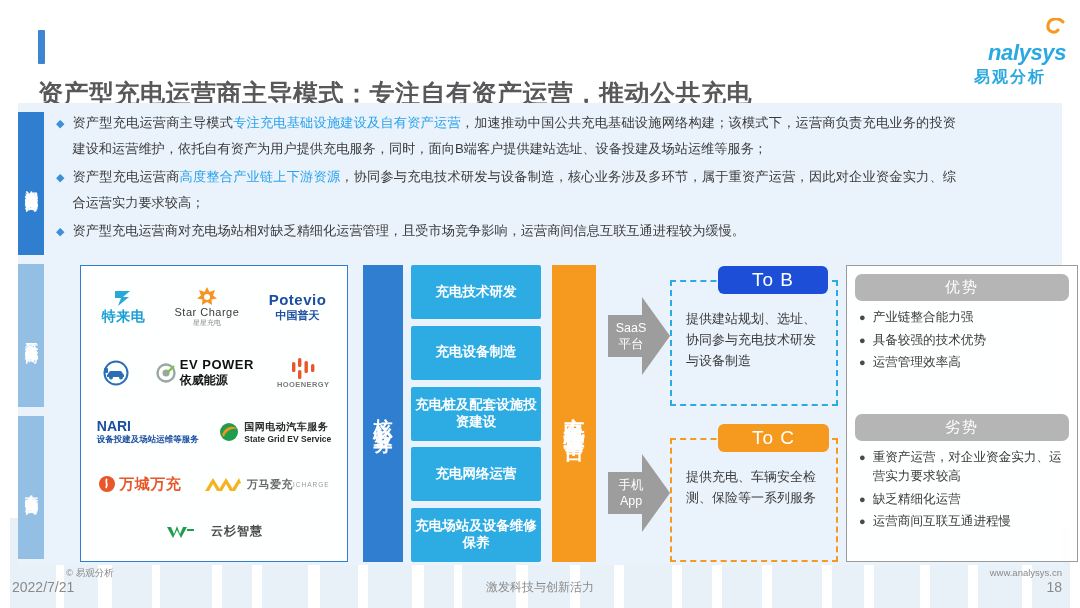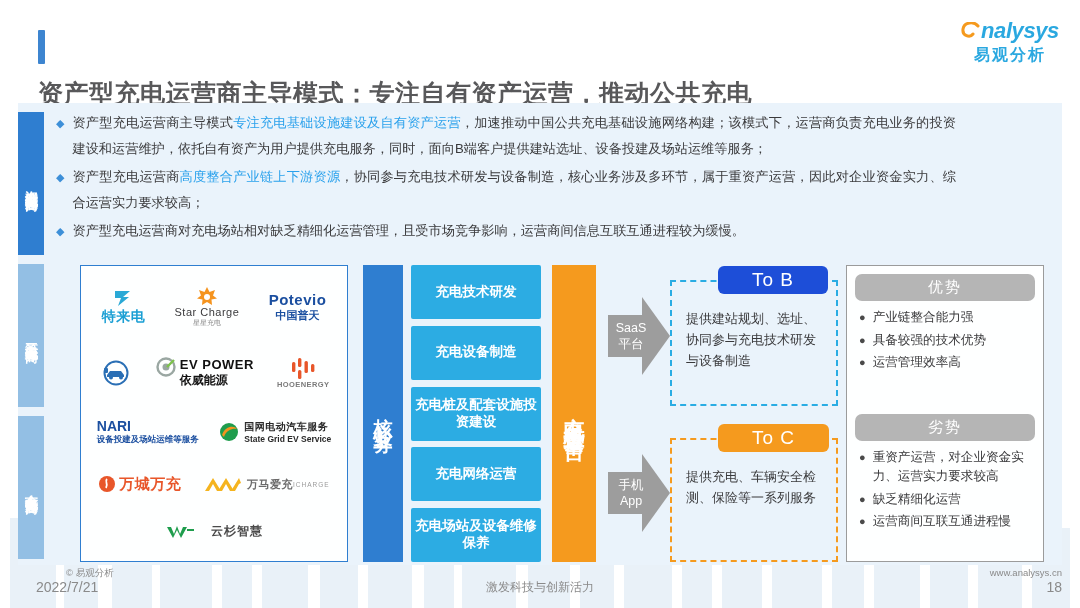--- a/index.html
+++ b/index.html
@@ -47,21 +47,21 @@
   
   .title-bar { position:absolute; left:38px; top:26px; width:900px; display:flex; gap:12px;flex-direction:column; }
   .title-accent { width:7px; min-width:7px; height:34px; background:#3d85d0; border-radius:1px; margin-top:4px; }
   .title-text {
     font-size: 25px; line-height: 1.42; font-weight: 700; color: #58585a;
     letter-spacing: .5px;
   }
 
   
   .logo { position:absolute; right:14px; top:18px; width:112px; text-align:center; }
-  .logo-top { display:flex; align-items:flex-end; justify-content:center; }
+  .logo-top { display:flex; align-items:flex-end; justify-content:center;flex-direction:column; }
   .logo-word { font-size:22px; font-weight:700; color:#2aa8e0; letter-spacing:-.4px; font-style:italic; }
   .logo-cn { font-size:16px; font-weight:700; color:#2aa8e0; letter-spacing:2px; margin-top:1px; }
 
   
   .panel {
     position:absolute; left:18px; top:103px; width:1044px; height:462px;
     background:#eaf3fb;
   }
 
   
@@ -149,37 +149,37 @@
   .destbox.c .destbody { border-color:#f59a1e; }
   .destcap {
     position:absolute; left:48px; top:0; z-index:3;
     background:#1d4ed8; color:#fff; border-radius:6px;
     padding:3px 34px; font-size:19px; font-weight:400; letter-spacing:1px;
   }
   .destbox.c .destcap { background:#f59a1e; }
 
   
   .procon {
-    position:absolute; left:790px; top:3px; width:198px; height:297px;
+    position:absolute; left:790px; top:3px; width:232px; height:297px;
     background:rgba(255,255,255,.93); border:1px solid #9b9b9b;
     padding:8px 8px; display:flex; flex-direction:column;
   }
   .pc-block { flex:1; display:flex; flex-direction:column; }
   .pc-head {
     background:#b5b5b5; color:#ffffff; border-radius:7px;
     text-align:center; font-size:15px; font-weight:400; padding:4px 0; letter-spacing:2px;
   }
   .pc-list { margin-top:7px; padding-left:4px; }
   .pc-item { display:flex; gap:7px; font-size:12.6px; line-height:1.55; color:#3a3a3c; margin-bottom:3px; }
   .pc-dot { font-size:11px; line-height:1.75; color:#4a4a4a; }
 
   
   .footer { position:absolute; left:0; bottom:0; width:1080px; height:43px; }
   .f-copy { position:absolute; left:66px; top:2px; font-size:9.5px; color:#8a8a8a; }
-  .f-date { position:absolute; left:36px; top:14px; font-size:14px; color:#8a8a8a; }
+  .f-date { position:absolute; left:12px; top:14px; font-size:14px; color:#8a8a8a; }
   .f-center { position:absolute; left:0; right:0; top:14px; text-align:center; font-size:12px; color:#8a8a8a; }
   .f-url { position:absolute; right:18px; top:2px; font-size:9.5px; color:#8a8a8a; }
   .f-page { position:absolute; right:18px; top:14px; font-size:14px; color:#8a8a8a; }
 </style>
 </head>
 <body>
 
 <div id="slide">
 
   <div class="wm-text">analysys</div>
@@ -313,21 +313,21 @@
           <div class="brand">
             <svg width="34" height="26" viewBox="0 0 34 26">
               <circle cx="17" cy="13" r="11.5" fill="none" stroke="#2a6fb5" stroke-width="2"></circle>
               <path d="M8 15 L11 11 L22 11 L25 15 L25 17 L8 17 Z" fill="#2a6fb5"></path>
               <circle cx="12" cy="17.5" r="2" fill="#2a6fb5"></circle>
                 <circle cx="22" cy="17.5" r="2" fill="#2a6fb5"></circle>
               <rect x="5" y="8" width="4" height="5" rx="1" fill="#2a6fb5"></rect>
             </svg>
           </div>
           <div class="brand">
-            <div style="display:flex;align-items:flex-start;gap:4px">
+            <div style="display:flex;align-items:center;gap:4px">
               <svg width="20" height="20" viewBox="0 0 20 20">
                 <circle cx="10" cy="10" r="8.5" fill="none" stroke="#9aa7a2" stroke-width="2.4"></circle>
                 <circle cx="10" cy="10" r="3.5" fill="#9aa7a2"></circle>
                 <path d="M11 10 L18 3" stroke="#7dc24b" stroke-width="2.4" fill="none"></path>
               </svg>
               <div style="display:flex;flex-direction:column;align-items:flex-start">
                 <span class="brandname" style="color:#111;font-size:13px">EV POWER</span>
                 <span style="color:#111;font-size:12px;font-weight:700">依威能源</span>
               </div>
             </div>

